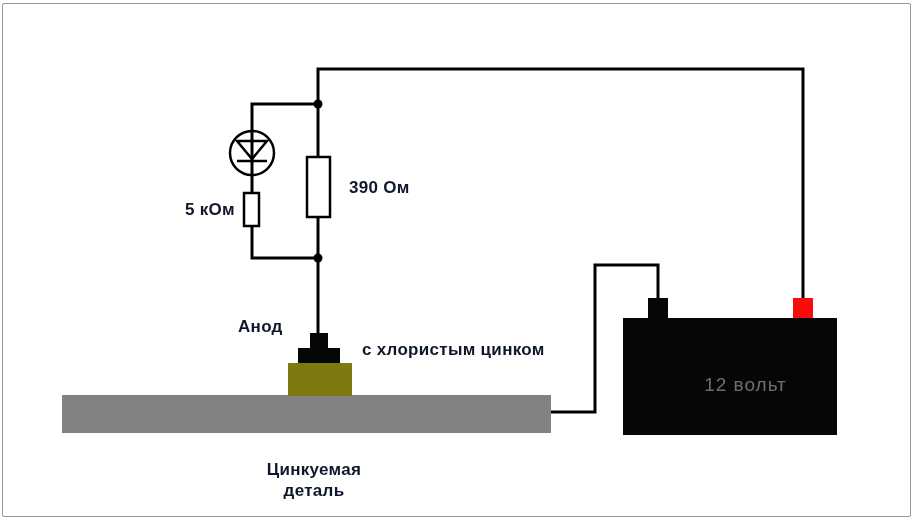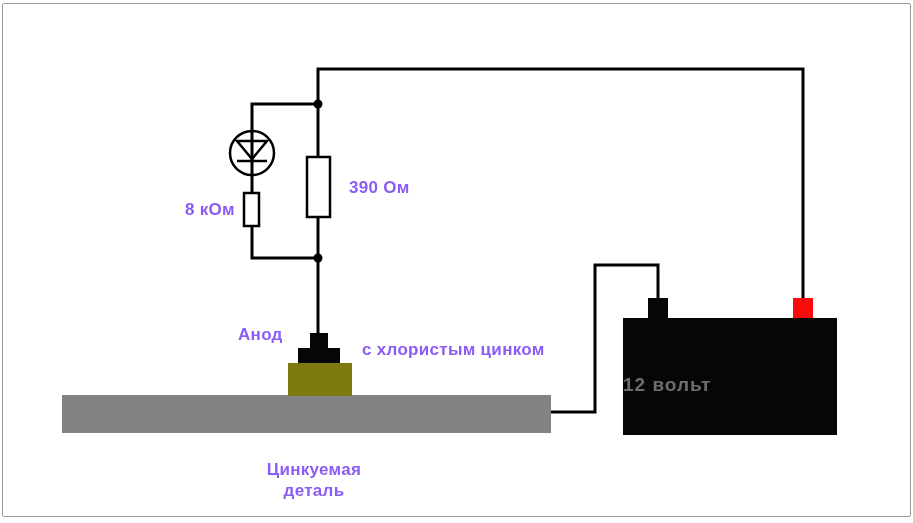--- a/index.html
+++ b/index.html
@@ -9,28 +9,28 @@
   }
   #frame{
     position:absolute;left:2px;top:3px;width:907px;height:512px;
     border:1px solid #999999;border-radius:2px;pointer-events:none;
   }
   svg{position:absolute;left:0;top:0;}
   .wire{fill:none;stroke:#000000;stroke-width:3;}
   .comp{stroke:#000000;stroke-width:2.5;}
   .thin{fill:none;stroke:#000000;stroke-width:2.5;}
   .lbl{
-    position:absolute;color:#8b5cf6;font-weight:bold;font-size:17px;
+    position:absolute;color:#0f172a;font-weight:bold;font-size:17px;
     letter-spacing:0.3px;white-space:nowrap;line-height:25px;
   }
   .lbl-center{text-align:center;}
   #label-part{line-height:21px;}
   #label-battery{
-    position:absolute;left:623px;top:374px;width:215px;text-align:left;
-    color:#6e6e6e;font-weight:bold;font-size:19px;letter-spacing:1px;
+    position:absolute;left:638px;top:374px;width:215px;text-align:center;
+    color:#6e6e6e;font-weight:normal;font-size:19px;letter-spacing:1px;
   }
 </style>
 </head>
 <body>
 
 <div id="stage">
 
   <div id="frame"></div>
 
   <svg width="913" height="523" viewBox="0 0 913 523">
@@ -56,25 +56,25 @@
 
     <rect x="288" y="363" width="64" height="33" fill="#7d7a10"></rect>
 
     <path d="M310 333 h18 v15 h12 v15 h-42 v-15 h12 Z" fill="#060606"></path>
 
     <rect x="623" y="318" width="214" height="117" fill="#060606"></rect>
     <rect x="648" y="298" width="20" height="20" fill="#060606"></rect>
     <rect x="793" y="298" width="20" height="20" fill="#fa0a0a"></rect>
   </svg>
 
-  <div class="lbl" id="label-1kohm" style="left:155px;top:197px;width:80px;text-align:right;">8 кОм</div>
+  <div class="lbl" id="label-1kohm" style="left:155px;top:197px;width:80px;text-align:right;">5 кОм</div>
 
   <div class="lbl" id="label-390ohm" style="left:349px;top:175px;">390 Ом</div>
 
-  <div class="lbl" id="label-anode" style="left:238px;top:322px;">Анод</div>
+  <div class="lbl" id="label-anode" style="left:238px;top:314px;">Анод</div>
 
   <div class="lbl" id="label-sponge" style="left:362px;top:337px;">
     <div>с хлористым цинком</div>
   </div>
 
   <div class="lbl lbl-center" id="label-part" style="left:214px;top:443px;width:200px;margin-top:16px;">
     <div>Цинкуемая</div>
     <div>деталь</div>
   </div>
 

